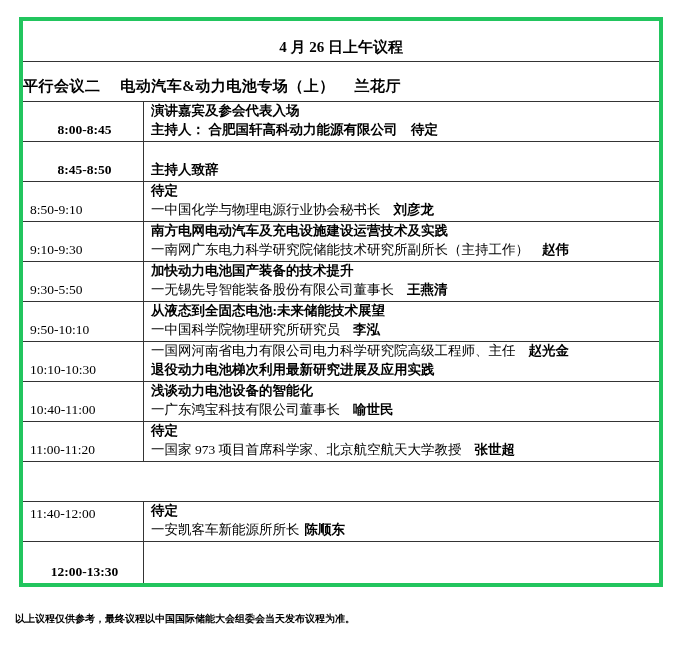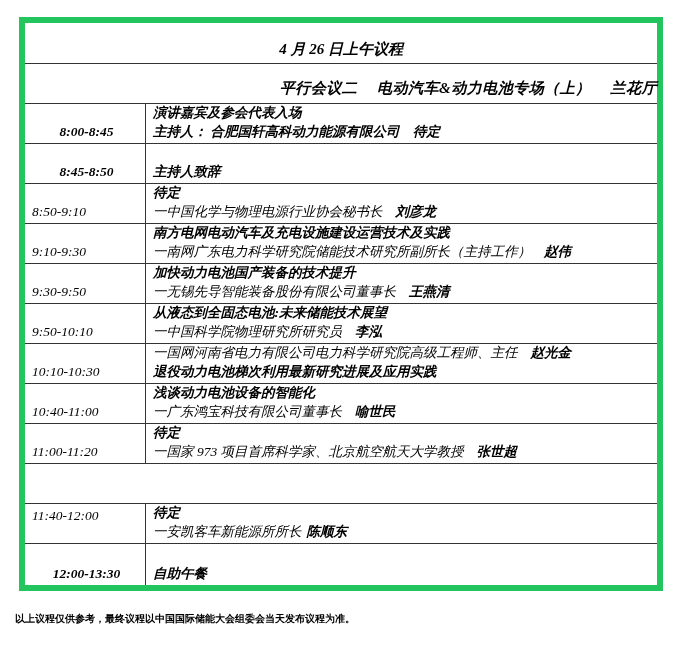--- a/index.html
+++ b/index.html
@@ -8,39 +8,37 @@
     background: #ffffff;
     color: #000000;
     font-family: "Liberation Serif", "DejaVu Serif", serif;
   }
   .page { position: relative; width: 681px; height: 655px; background: #fff; }
 
   .agenda-table {
     position: absolute;
     left: 19px; top: 17px;
     width: 644px;
-    border: 6px solid #22c55e;
+    border: 4px solid #22c55e;
     background: #fff;
-    font-style: italic;
   }
 
   .title-row {
     height: 40px;
     display: flex; align-items: flex-end; justify-content: center;
     padding-bottom: 4px;
     font-weight: bold; font-size: 15px;
   }
   .subtitle-row {
     height: 40px;
     border-top: 1px solid #343434;
-    display: flex; align-items: flex-end; justify-content: flex-end;
+    display: flex; align-items: flex-end; justify-content: flex-start;
     padding-bottom: 5px;
     font-weight: bold; font-size: 15px;
     letter-spacing: 0.5px;
-    padding-left: 20px;
   }
 
   .row { display: flex; border-top: 1px solid #343434; height: 40px; }
   .row.row-tea  { height: 23px; }
   .row.row-last { height: 42px; }
 
   .time-cell {
     width: 121px;
     border-right: 1px solid #343434;
     padding: 1px 4px 2px 7px;
@@ -112,21 +110,21 @@
 
     <div class="row">
       <div class="time-cell">9:10-9:30</div>
       <div class="content-cell">
         <div class="line bold">南方电网电动汽车及充电设施建设运营技术及实践</div>
         <div class="line"><span>一南网广东电力科学研究院储能技术研究所副所长（主持工作）</span><span class="speaker-name">赵伟</span></div>
       </div>
     </div>
 
     <div class="row">
-      <div class="time-cell">9:30-9:50</div>
+      <div class="time-cell">9:30-5:50</div>
       <div class="content-cell">
         <div class="line bold">加快动力电池国产装备的技术提升</div>
         <div class="line"><span>一无锡先导智能装备股份有限公司董事长</span><span class="speaker-name">王燕清</span></div>
       </div>
     </div>
 
     <div class="row">
       <div class="time-cell">9:50-10:10</div>
       <div class="content-cell">
         <div class="line bold">从液态到全固态电池:未来储能技术展望</div>
@@ -165,22 +163,18 @@
     <div class="row">
       <div class="time-cell top">11:40-12:00</div>
       <div class="content-cell">
         <div class="line bold">待定</div>
         <div class="line"><span>一安凯客车新能源所所长</span><span class="speaker-name gap-sm">陈顺东</span></div>
       </div>
     </div>
 
     <div class="row row-last">
       <div class="time-cell bold">12:00-13:30</div>
-      <div class="content-cell">
-        <div class="line"></div>
-        <div class="line bold">自助午餐</div>
-      </div>
     </div>
 
   </div>
 
   <div class="footer-note">以上议程仅供参考，最终议程以中国国际储能大会组委会当天发布议程为准。</div>
 </div>
 
 </body></html>

